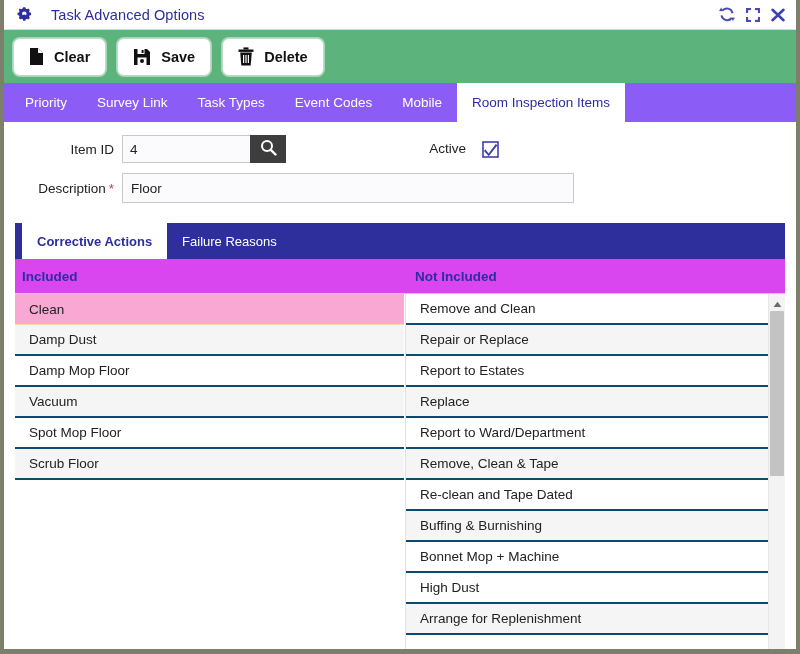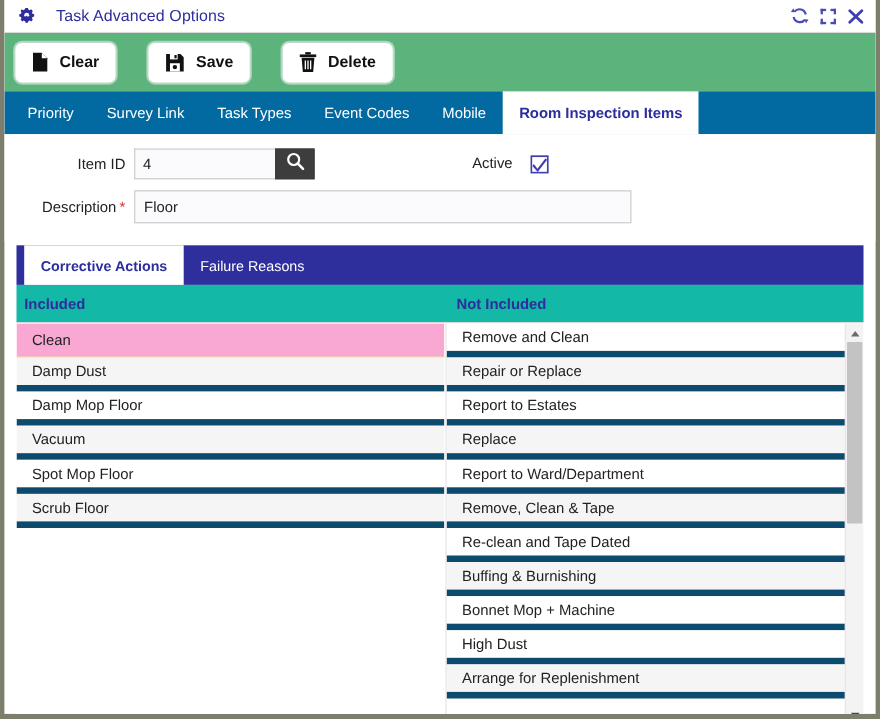--- a/index.html
+++ b/index.html
@@ -61,21 +61,21 @@
     line-height: 0;
   }
 
   
   #toolbar {
     height: 53px;
     background: #5cb47c;
     display: flex;
     align-items: center;
     padding-left: 9px;
-    gap: 28px;
+    gap: 11px;
     box-sizing: border-box;
   }
   .tb-btn {
     height: 38px;
     min-width: 86px;
     background: #ffffff;
     border: 1px solid #bfd9c8;
     border-radius: 7px;
     display: flex;
     align-items: center;
@@ -89,39 +89,39 @@
   .tb-btn .lbl {
     font-size: 14.5px;
     color: #111111;
     font-weight: bold;
   }
   .tb-btn svg { display: block; }
 
   
   #tabstrip {
     height: 39px;
-    background: #0369a1;
+    background: #8b5cf6;
     display: flex;
     align-items: stretch;
     padding-left: 6px;
     box-sizing: border-box;
   }
   .tab {
     display: flex;
     align-items: center;
     padding: 0 15px;
     color: #ffffff;
     font-size: 13.5px;
     cursor: pointer;
     white-space: nowrap;
   }
   .tab.active {
     background: #ffffff;
     color: #2d2d9e;
-    font-weight: bold;
+    font-weight: normal;
   }
 
   
   #formarea {
     background: #ffffff;
     padding: 12px 0 8px 0;
   }
   .form-row {
     display: flex;
     align-items: center;
@@ -211,21 +211,21 @@
     background: #ffffff;
     color: #2d2d9e;
     font-weight: bold;
   }
 
   
   #col-headers {
     height: 34px;
     display: flex;
     align-items: center;
-    background: #14b8a6;
+    background: #d946ef;
   }
   .col-head {
     color: #2d2d9e;
     font-size: 13.5px;
     font-weight: bold;
   }
   #head-included { width: 394px; padding-left: 7px; box-sizing: border-box; }
   #head-not-included { padding-left: 6px; }
 
   
@@ -252,21 +252,21 @@
   }
   .list-inner { }
   .row-item {
     height: 31px;
     display: flex;
     align-items: center;
     padding-left: 14px;
     font-size: 13.5px;
     color: #222222;
     box-sizing: border-box;
-    border-bottom: 6px solid #0c4a6e;
+    border-bottom: 2px solid #0c4a6e;
     cursor: pointer;
     white-space: nowrap;
   }
   .row-item.odd { background: #ffffff; }
   .row-item.even { background: #f5f5f5; }
   .row-item.selected {
     background: #f9a8d4;
     border-bottom: 1px solid #f0dda0;
   }
 

